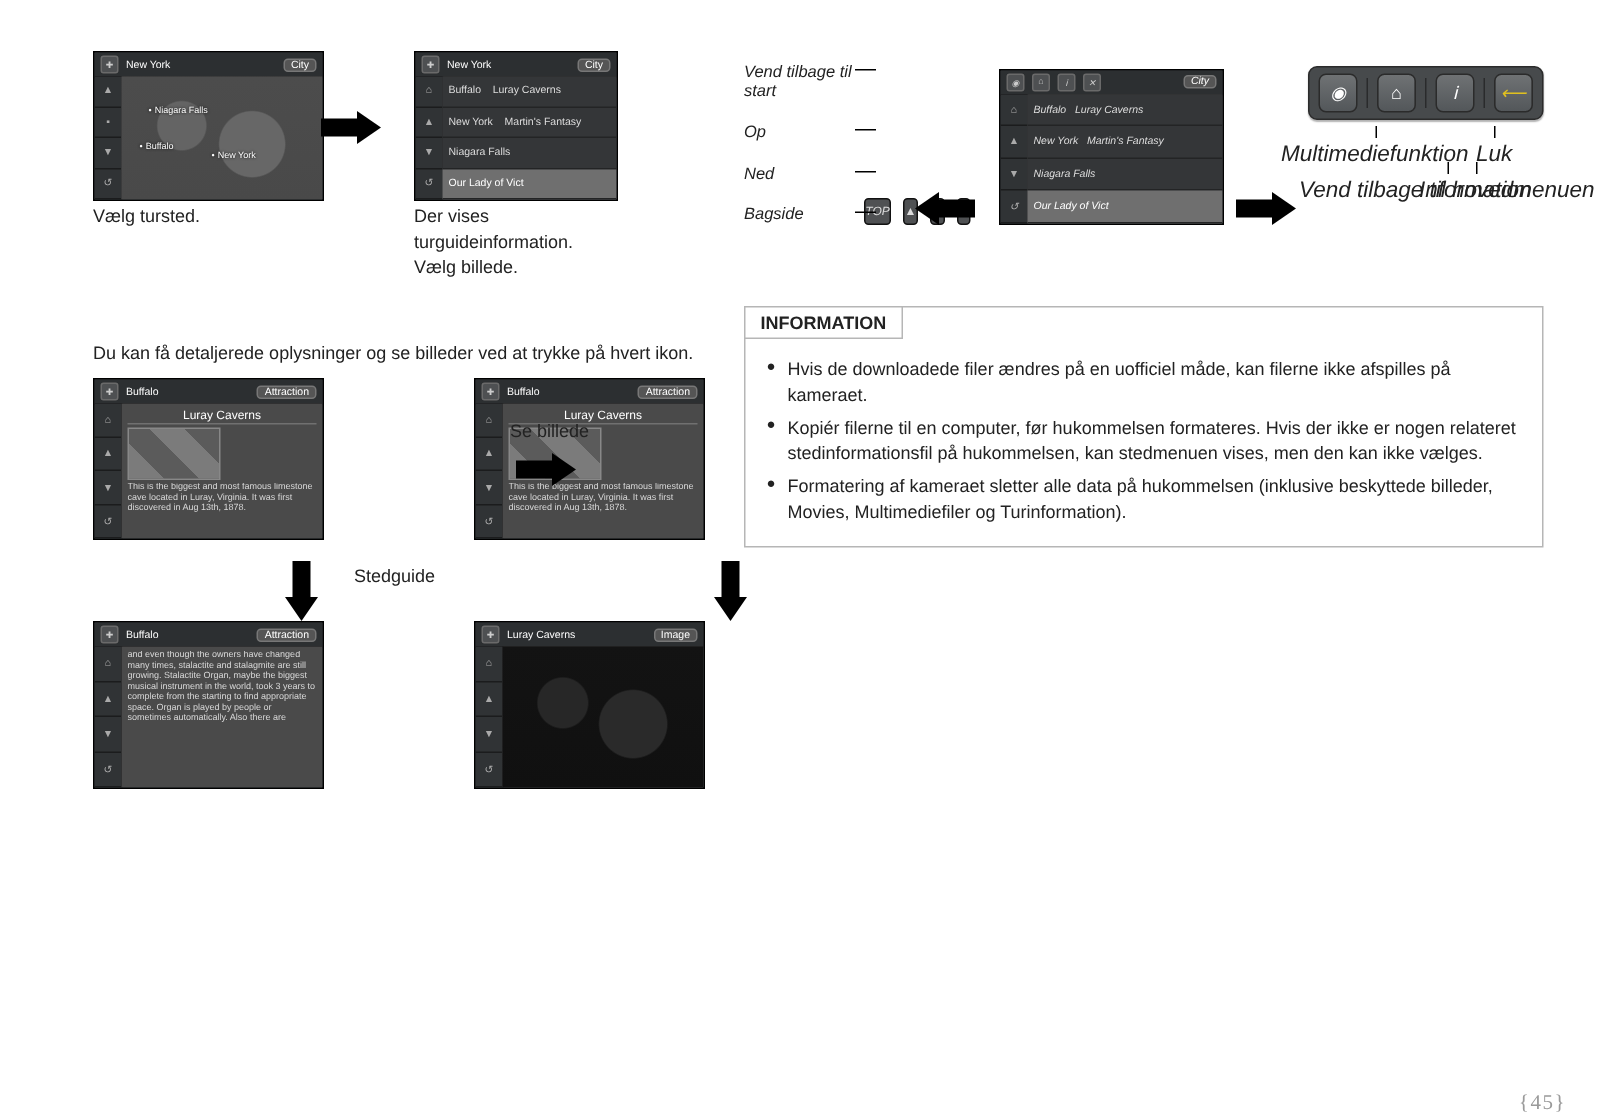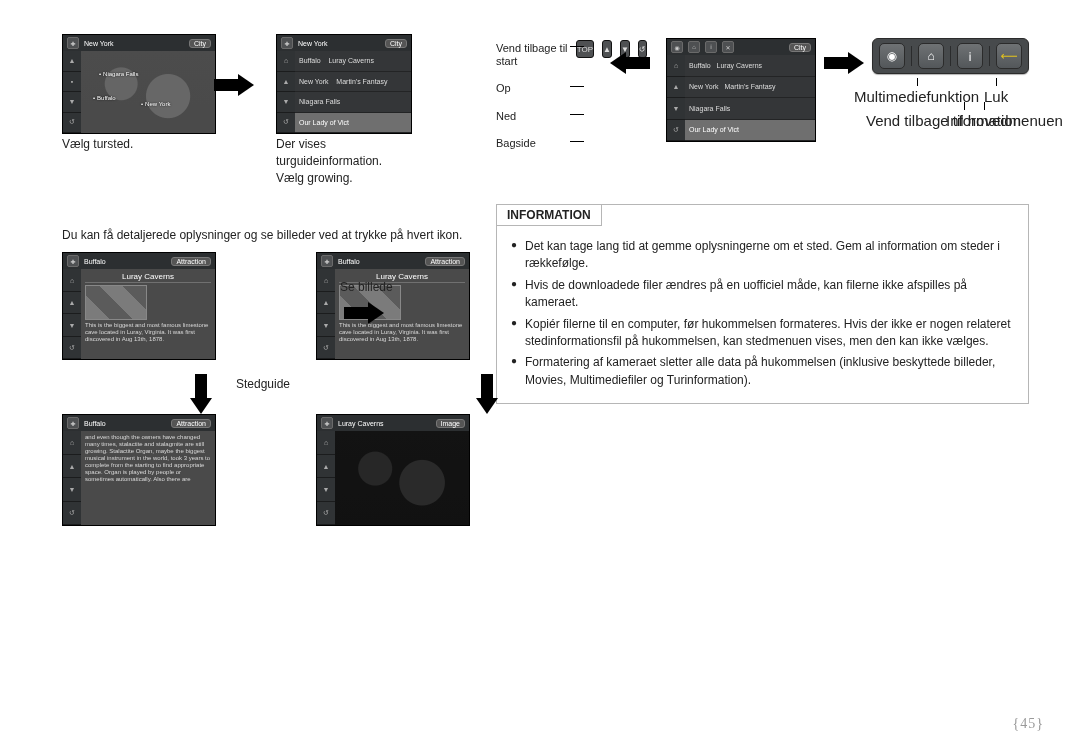--- a/index.html
+++ b/index.html
@@ -243,21 +243,22 @@
     width:24px; height:12px; background:#000;
   }
 
   .info-heading {
     font-size: 12px;
     margin: 0 0 6px 2px;
   }
   .icon-strip {
     display:flex;
     gap:8px;
-    align-items: flex-start;
+    align-items: flex-end;
+    font-style: italic;
   }
   .icon-labels {
     width: 72px;
     display:flex;
     flex-direction: column;
     gap: 14px;
     margin-top: 4px;
     text-align: left;
   }
   .icon-labels .item {
@@ -378,21 +379,21 @@
     position: relative;
   }
   .side-label {
     font-size: 12px;
     position: absolute;
   }
 
   .pagenum {
     position:absolute;
     right: 36px;
-    bottom: 14px;
+    bottom: 2px;
     font-family: Georgia, 'Times New Roman', serif;
     font-size: 14px;
     letter-spacing: 1px;
     color: #9a9a9a;
     text-align: center;
   }
 </style>
 </head>
 <body>
 
@@ -451,21 +452,21 @@
                 <div><span>New York</span>&nbsp;&nbsp;&nbsp;&nbsp;<span>Martin's Fantasy</span></div>
                 <div>
                     <span>Niagara Falls</span>
                   </div>
                 <div>
                     <span>Our Lady of Vict</span>
                   </div>
               </div>
             </div>
           </div>
-          <div class="caption">Der vises turguideinformation. Vælg growing.</div>
+          <div class="caption">Der vises turguideinformation. Vælg billede.</div>
         </div>
       </div>
 
       <div class="sentence">Du kan få detaljerede oplysninger og se billeder ved at trykke på hvert ikon.</div>
 
       <div class="lower-grid">
         <div class="row" style="gap:100px;align-items:flex-start">
 
           <div class="shot" style="width:154px;height:108px">
             <div class="topbar">
@@ -628,21 +629,20 @@
             <span style="left:-6px;top:28px">Vend tilbage til hovedmenuen</span>
             <span style="left:74px;top:28px">Information</span>
             <span style="left:112px;top:4px">Luk</span>
           </div>
         </div>
       </div>
 
       <div class="info-box">
         <div class="hdr">INFORMATION</div>
         <ul>
-          <li>Det kan tage lang tid at gemme oplysningerne om et sted. Gem al information om steder i rækkefølge.</li>
           <li>Hvis de downloadede filer ændres på en uofficiel måde, kan filerne ikke afspilles på kameraet.</li>
           <li>Kopiér filerne til en computer, før hukommelsen formateres. Hvis der ikke er nogen relateret stedinformationsfil på hukommelsen, kan stedmenuen vises, men den kan ikke vælges.</li>
           <li>Formatering af kameraet sletter alle data på hukommelsen (inklusive beskyttede billeder, Movies, Multimediefiler og Turinformation).</li>
         </ul>
       </div>
     </div>
   </div>
 
   <div class="pagenum">{45}</div>
 </div>

